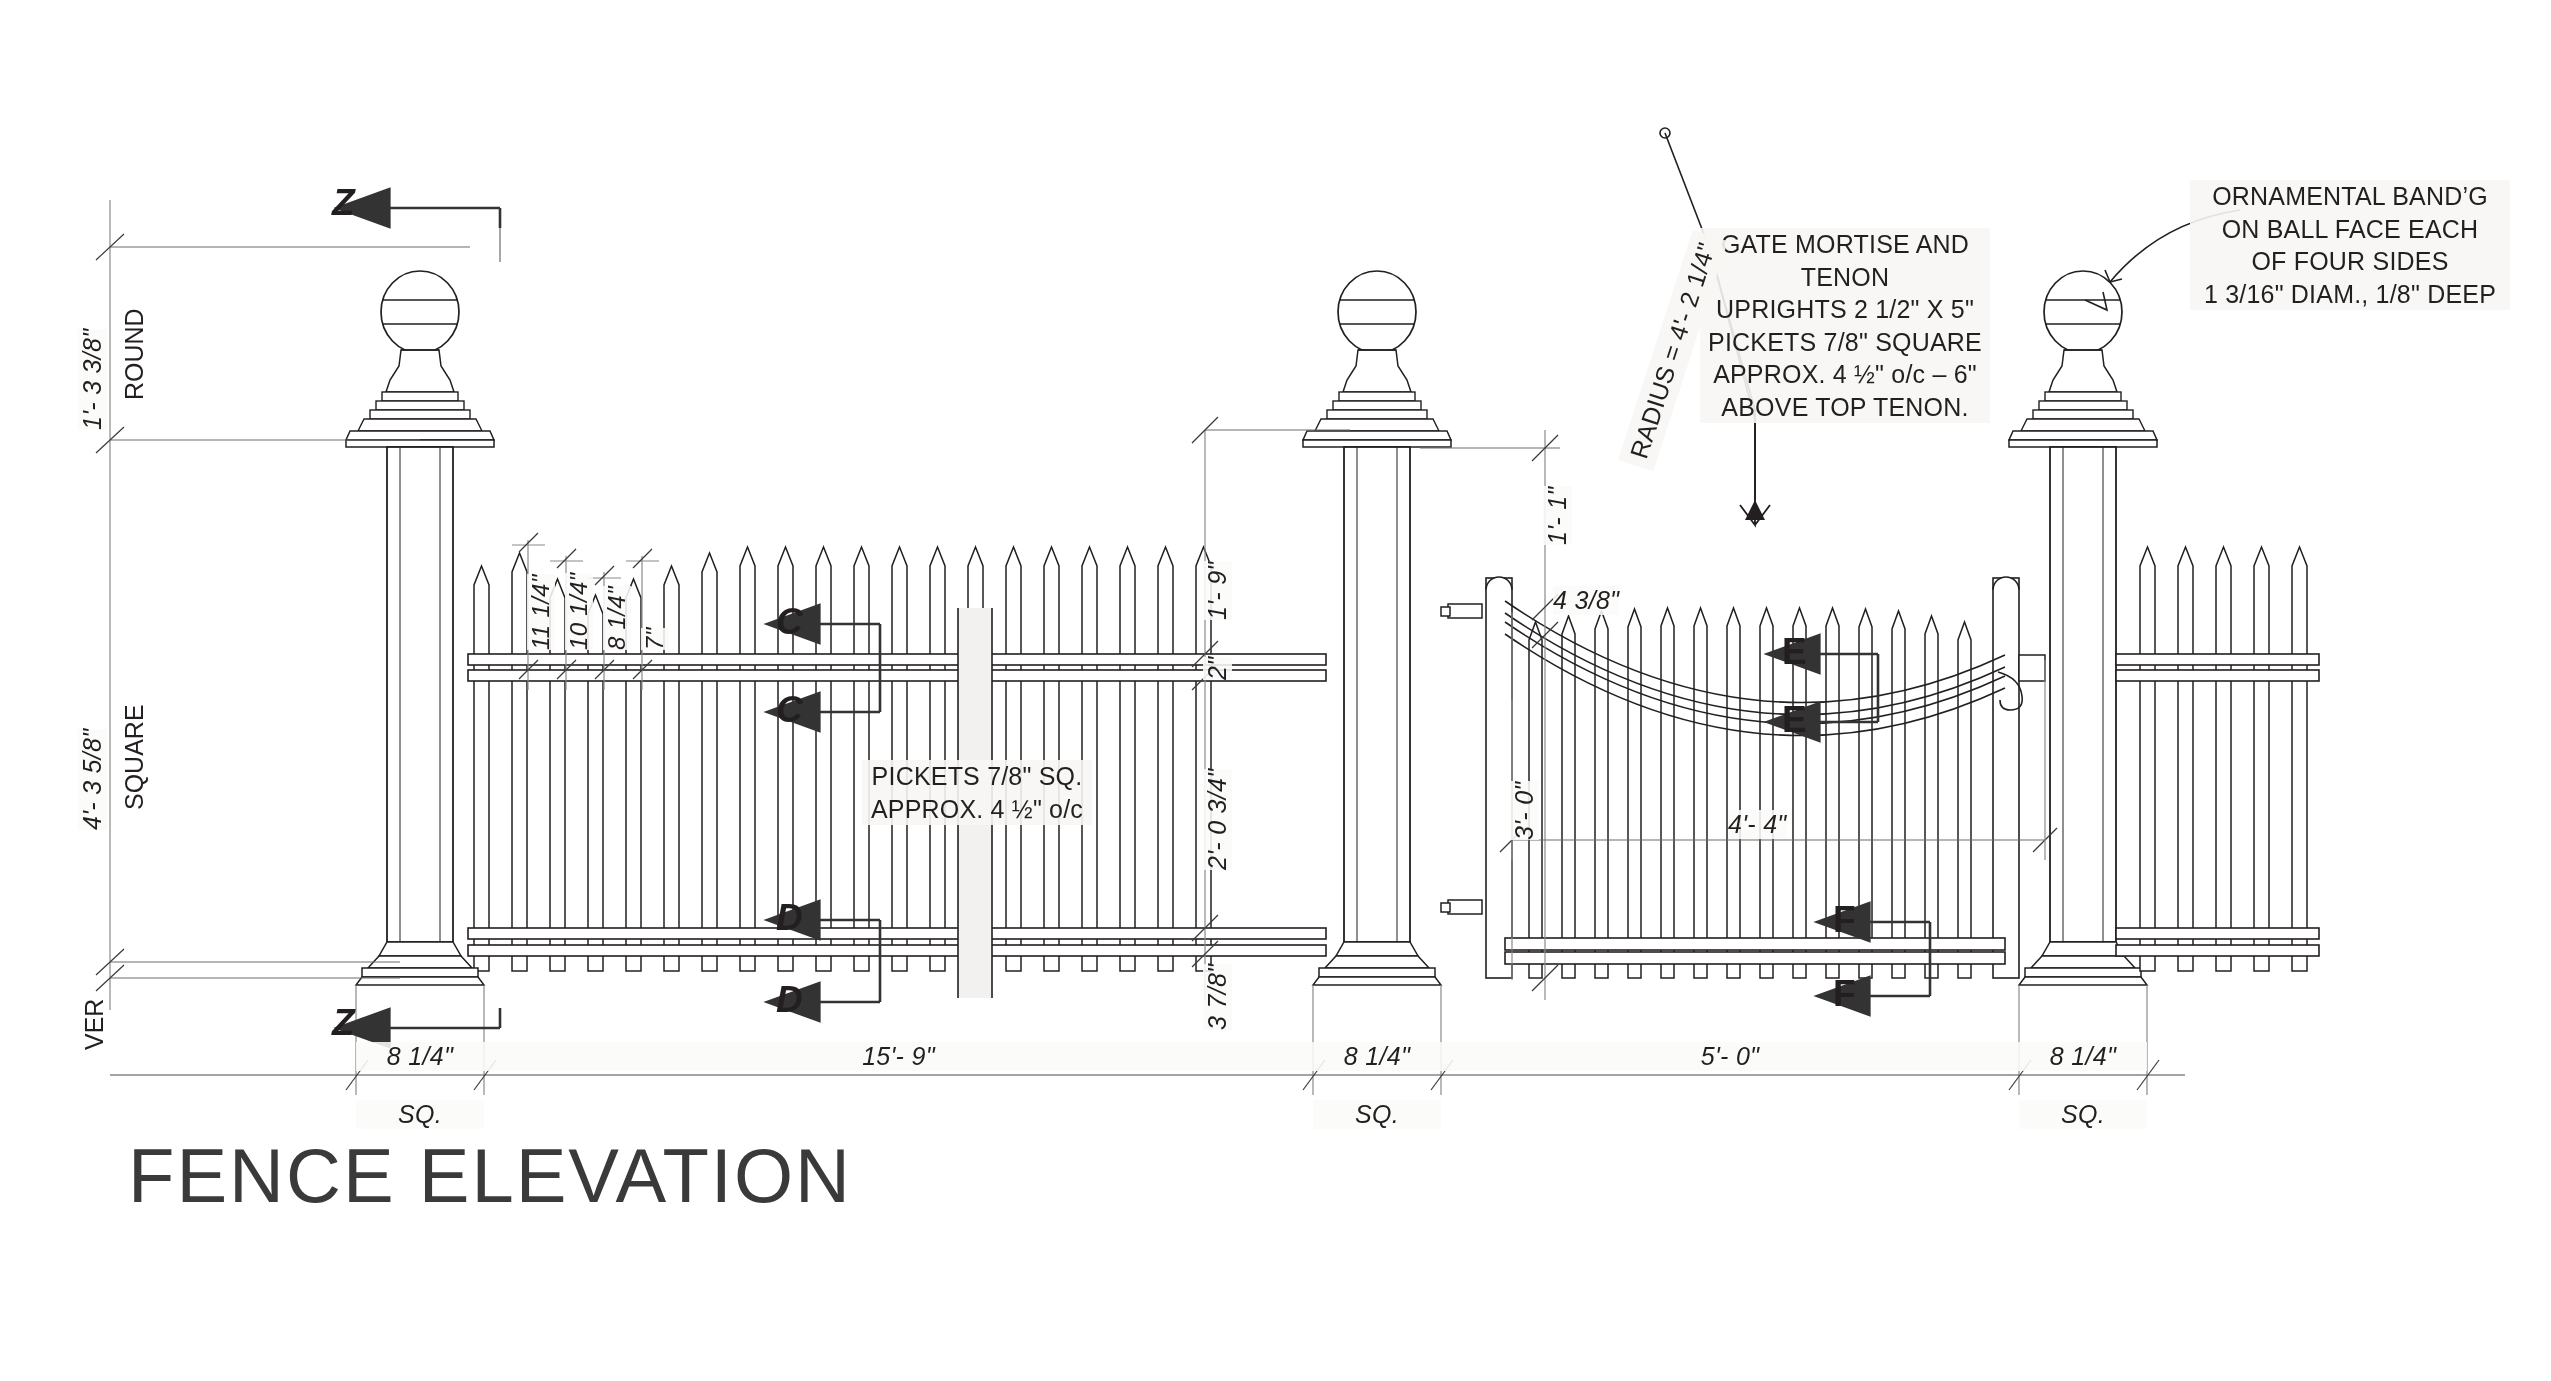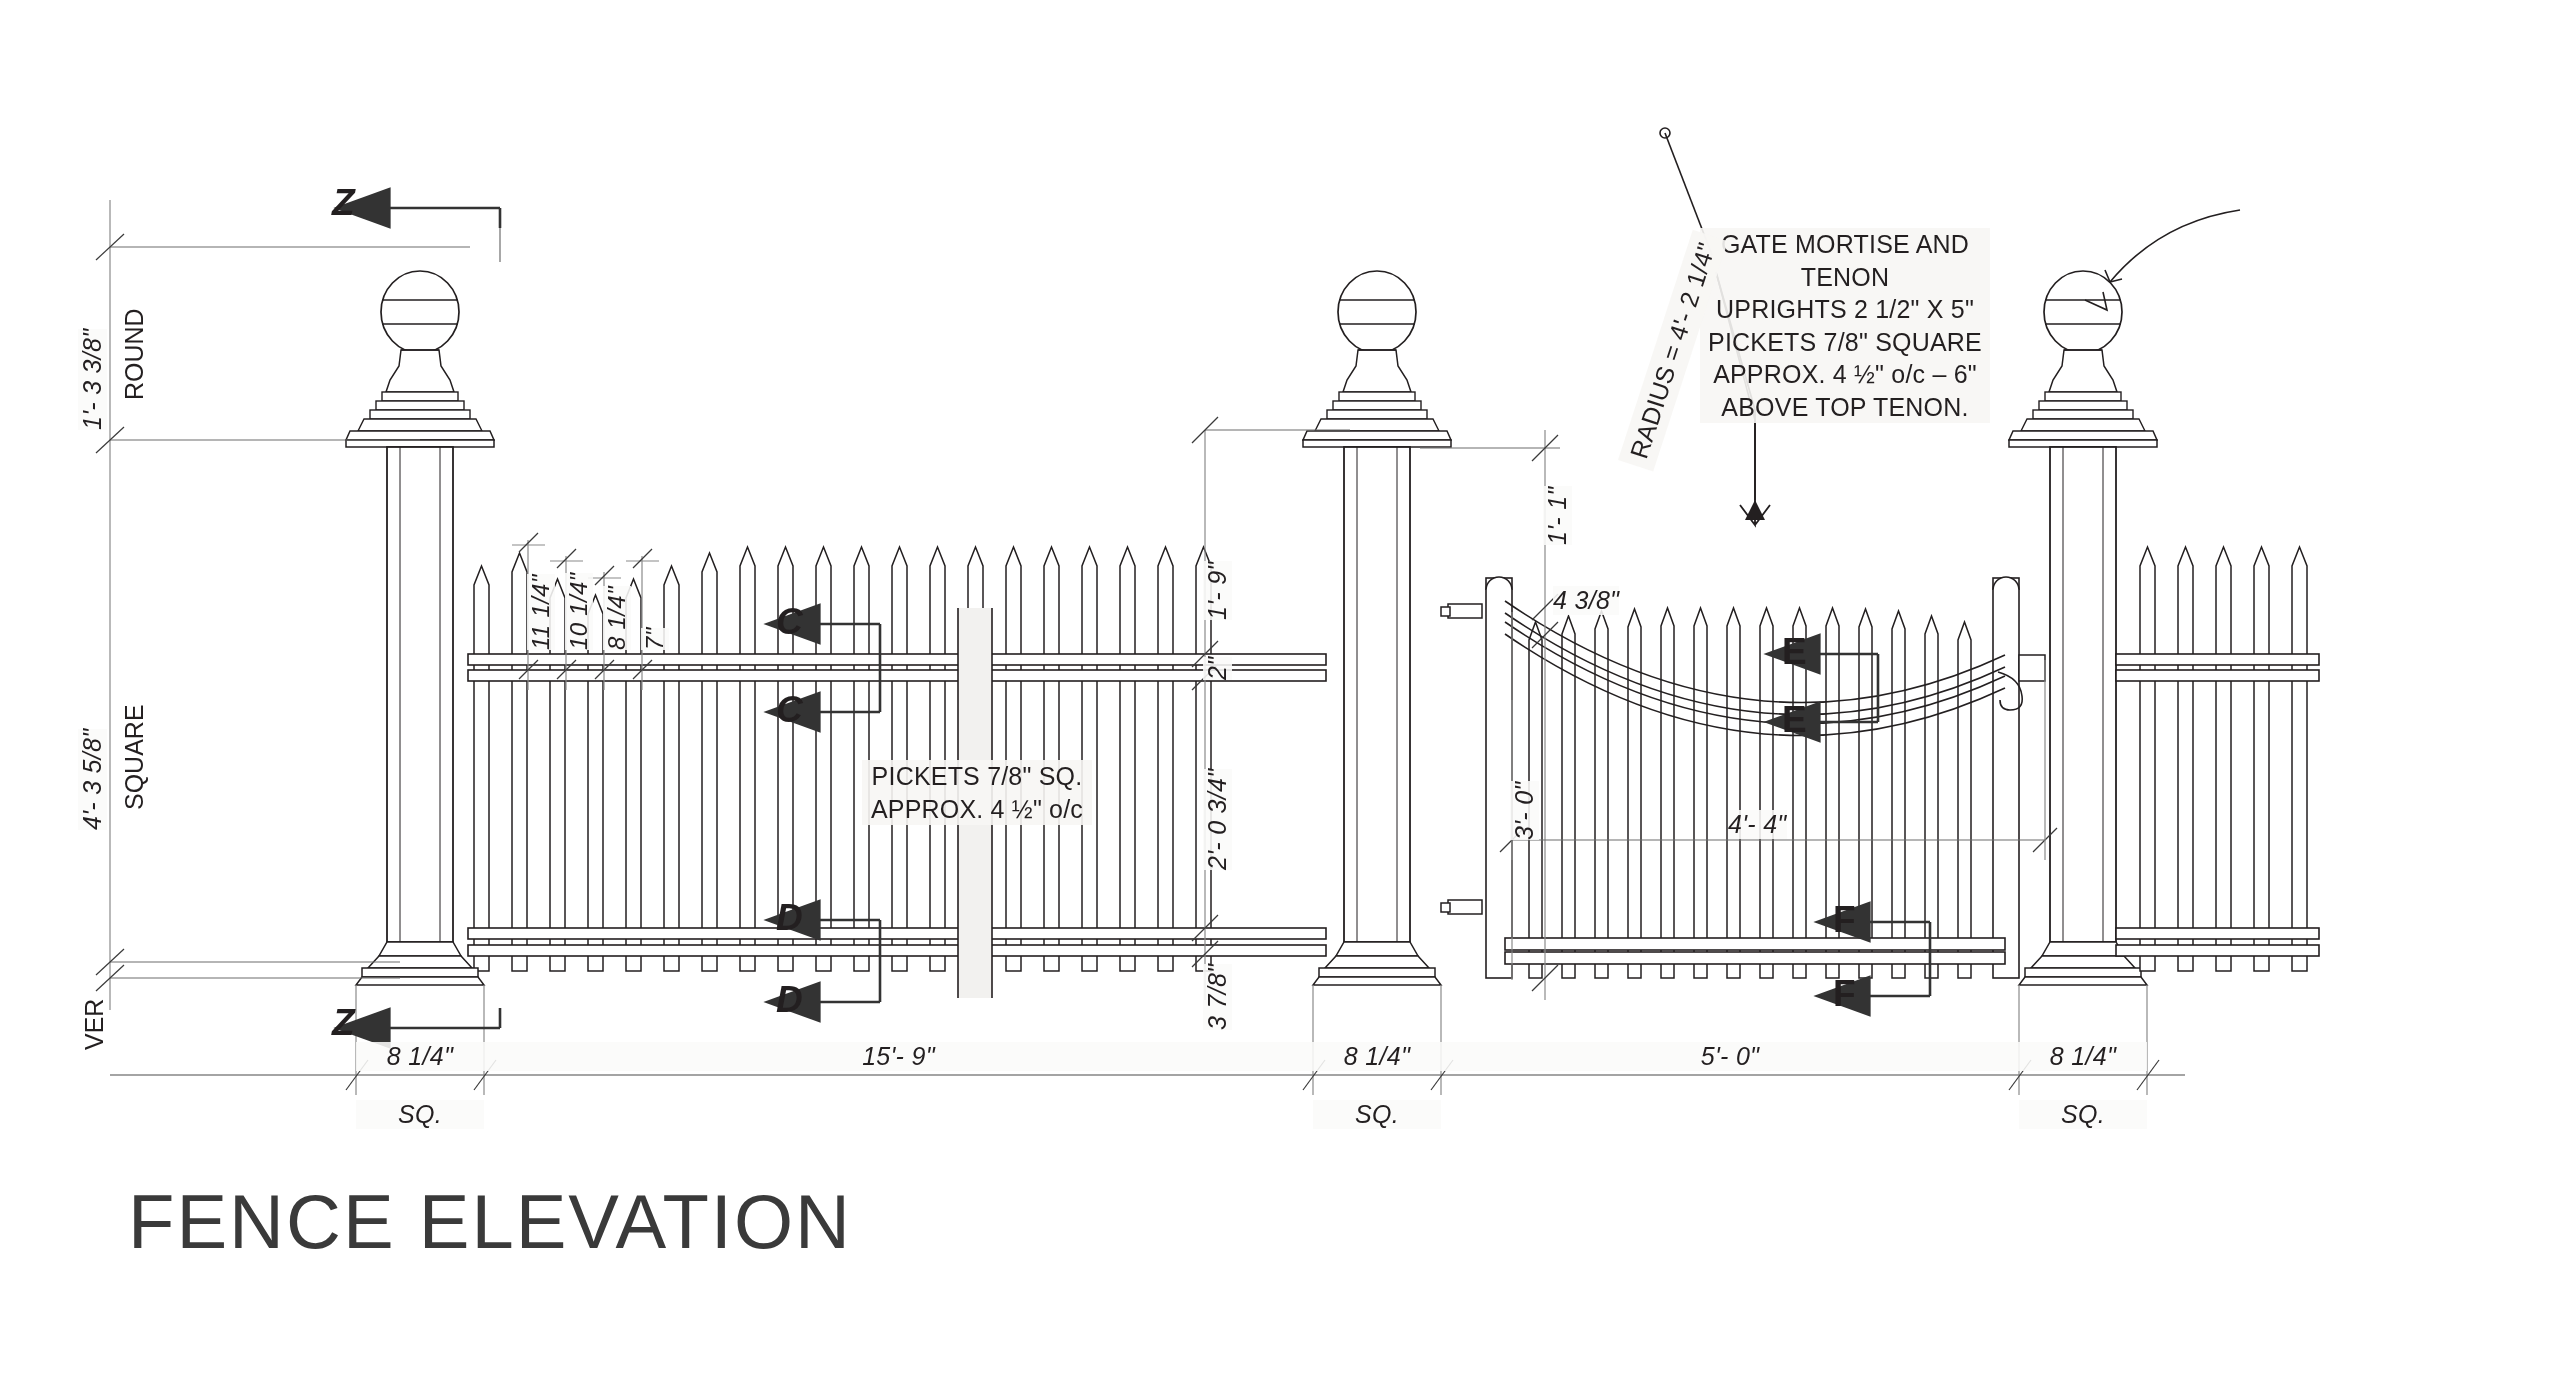--- a/index.html
+++ b/index.html
@@ -359,16 +359,22 @@
   <div class="note" style="left:1700px;top:228px;width:290px;">
     <div>GATE MORTISE AND TENON</div>
     <div>UPRIGHTS  2 1/2" X 5"</div>
     <div>PICKETS  7/8" SQUARE</div>
     <div>APPROX. 4 ½" o/c – 6"</div>
     <div>ABOVE TOP TENON.</div>
   </div>
 
   <div class="lbl note" style="left:1618px;top:460px;width:230px;transform:rotate(-72deg);transform-origin:0 0;padding:2px 6px;">RADIUS = 4'- 2 1/4"</div>
 
-
-  <div class="title" style="left:128px;top:1178px;text-align:center;">FENCE ELEVATION</div>
+  <div class="note" style="left:2190px;top:180px;width:320px;">
+    <div>ORNAMENTAL BAND’G</div>
+    <div>ON BALL FACE EACH</div>
+    <div>OF FOUR SIDES</div>
+    <div>1 3/16" DIAM., 1/8" DEEP</div>
+  </div>
+
+  <div class="title" style="left:128px;top:1132px;text-align:center;">FENCE ELEVATION</div>
 
 </div>
 
 </body></html>

